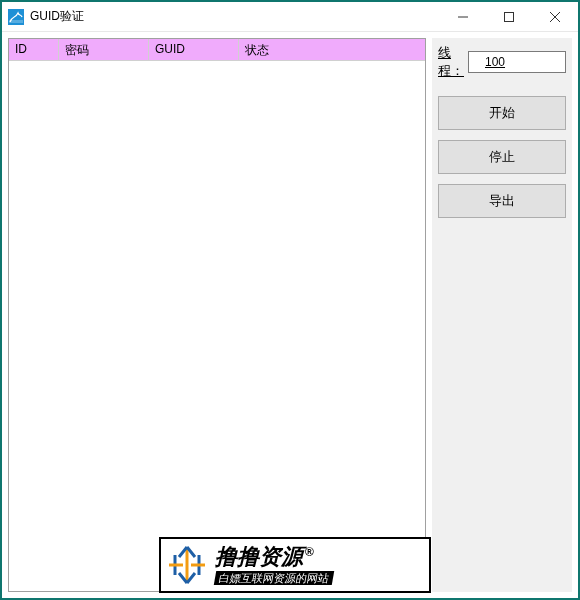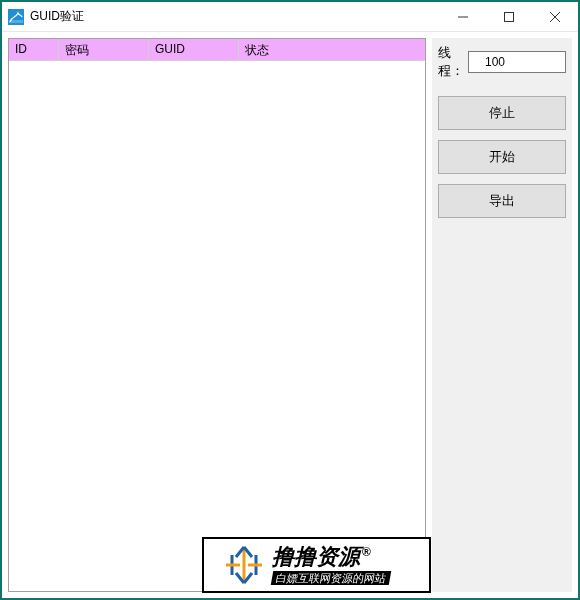--- a/index.html
+++ b/index.html
@@ -81,20 +81,21 @@
   .side-panel {
     width: 140px;
     background: #f0f0f0;
     display: flex; flex-direction: column;
     padding: 6px;
     gap: 10px;
   }
   .thread-row {
     display: flex; align-items: center; gap: 4px;
     margin-bottom: 6px;
+    text-decoration: underline;
   }
   .thread-label {
     font-size: 13px; color: #000;
   }
   .thread-input {
     flex: 1 1 auto;
     height: 22px;
     border: 1px solid #7a7a7a;
     padding: 2px 16px;
     font-size: 12px;
@@ -106,25 +107,25 @@
     background: #e1e1e1;
     border: 1px solid #adadad;
     font-size: 13px;
     color: #000;
     display: flex; align-items: center; justify-content: center;
   }
 
   .watermark {
     position: absolute;
     right: -6px; bottom: -2px;
-    width: 229px; height: 56px;
+    width: 272px; height: 56px;
     border: 2px solid #000;
     background: #fff;
     display: flex; align-items: center;
-    padding: 4px 18px;
+    padding: 4px 4px;
     gap: 6px;
     pointer-events: none;
   }
   .wm-logo {
     width: 44px; height: 44px;
     flex: 0 0 auto;
   }
   .wm-text {
     display: flex; flex-direction: column;
     line-height: 1.1;
@@ -218,19 +219,19 @@
           <div class="wm-sub">白嫖互联网资源的网站</div>
         </div>
       </div>
     </div>
 
     <div class="side-panel">
       <div class="thread-row">
         <span class="thread-label">线程：</span>
         <input class="thread-input" type="text" value="100" style="">
       </div>
+      <div class="action-btn">开始</div>
       <div class="action-btn">停止</div>
-      <div class="action-btn">开始</div>
       <div class="action-btn">导出</div>
     </div>
 
   </div>
 </div>
 
 </body></html>

